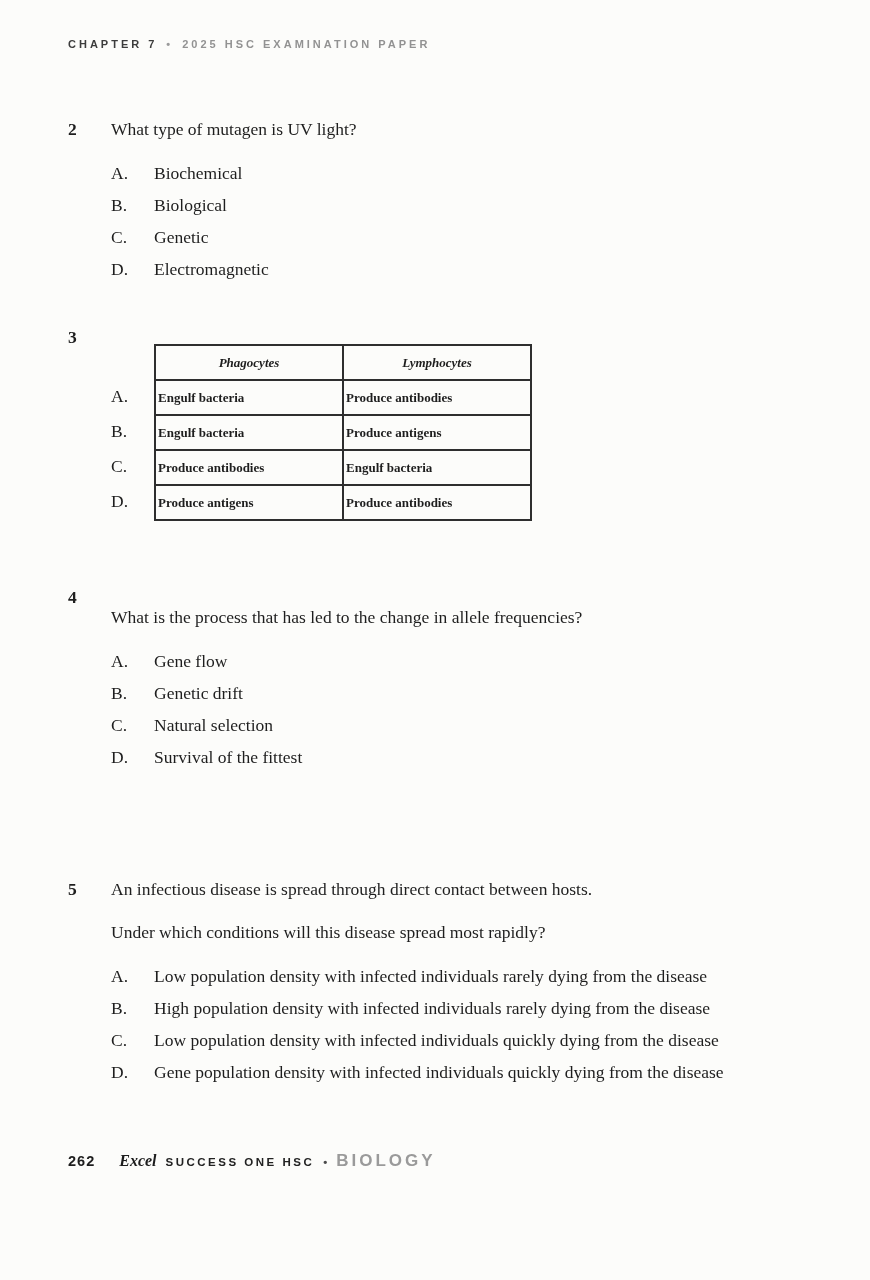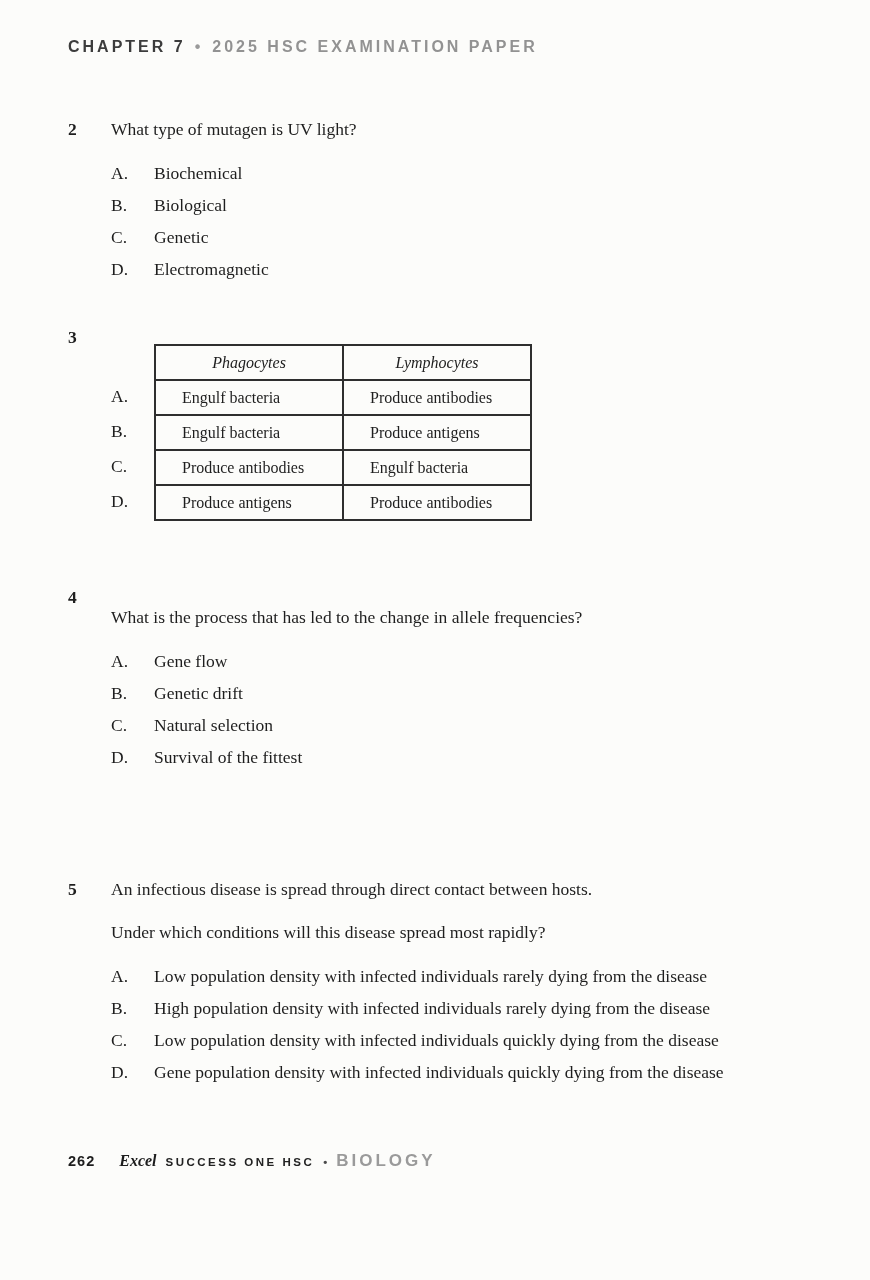--- a/index.html
+++ b/index.html
@@ -10,21 +10,21 @@
     font-family:"Liberation Serif", serif;
     color:#1e1e1e;
     overflow:hidden;
     margin:0 auto;
   }
 
   
   .running-head{
     position:absolute;top:38px;left:68px;
     font-family:"Liberation Sans", sans-serif;
-    font-weight:bold;font-size:16px;letter-spacing:3px;
+    font-weight:bold;font-size:11px;letter-spacing:3px;
     white-space:nowrap;
   }
   .running-head .chapter{color:#3c3c3c;}
   .running-head .sep{color:#9a9a9a;margin:0 9px;}
   .running-head .head-title{color:#929292;}
 
   
   .question{
     position:absolute;left:68px;right:68px;
     display:flex;align-items:flex-start;
@@ -48,28 +48,28 @@
   .letter-spacer{height:35px;}
   .row-letter{height:35px;display:flex;align-items:center;font-size:17.5px;}
   table.answer-table{
     border-collapse:collapse;
     width:378px;table-layout:fixed;
   }
   table.answer-table th,
   table.answer-table td{
     border:2px solid #2e2e2e;
     height:31px;
-    font-size:16px;
-    font-weight:normal;
+    font-size:13px;
+    font-weight:bold;
   }
   table.answer-table th{
     font-style:italic;text-align:center;
   }
   table.answer-table td{
-    text-align:left;padding-left:26px;
+    text-align:left;padding-left:2px;
   }
 
   
   .running-foot{
     position:absolute;top:1151px;left:68px;
     display:flex;align-items:baseline;
     font-family:"Liberation Sans", sans-serif;
     white-space:nowrap;
   }
   .page-num{font-weight:bold;font-size:14.5px;letter-spacing:1px;color:#1d1d1d;margin-right:24px;}

